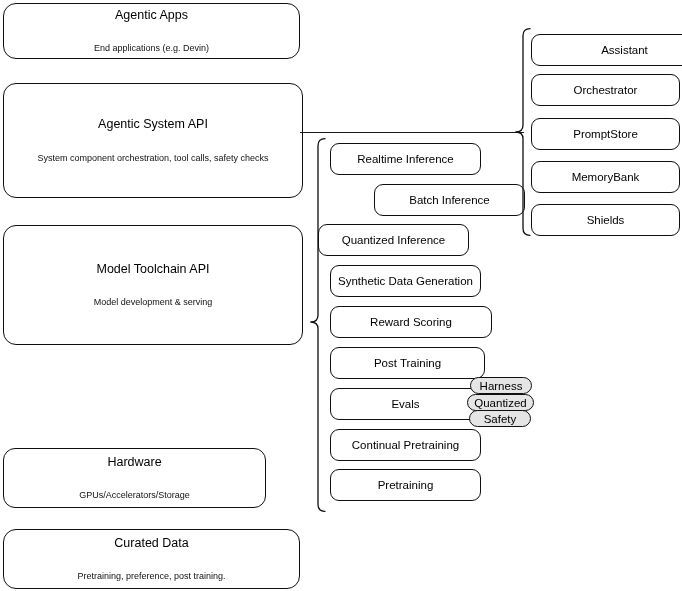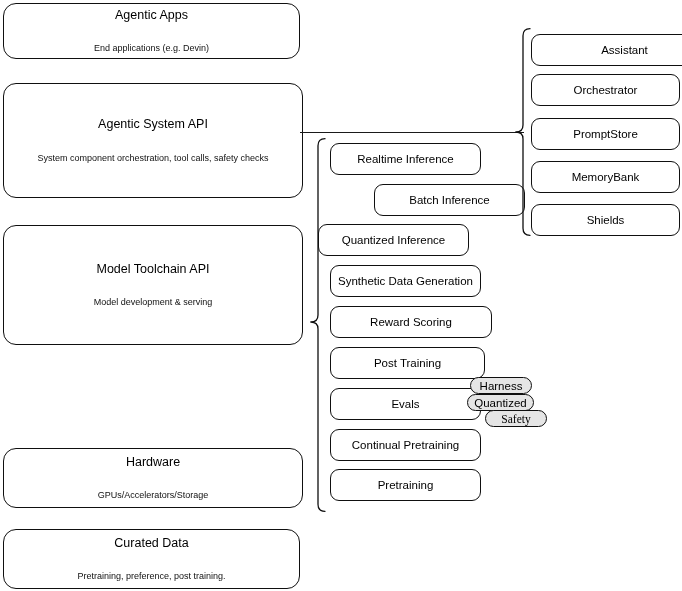--- a/index.html
+++ b/index.html
@@ -115,21 +115,21 @@
     <div class="title">Agentic System API</div>
     <div class="sub">System component orchestration, tool calls, safety checks</div>
   </div>
 
   <div class="box layer" id="layer2" style="left: 3px; top: 225px; width: 300px; height: 120px;">
     <div class="title">Model Toolchain API</div>
     <div class="sub">Model development &amp; serving</div>
   </div>
 
 
-  <div class="box layer" id="layer4" style="left: 3px; top: 448px; width: 300px; height: 60px;">
+  <div class="box layer" id="layer4" style="left: 3px; top: 448px; width: 263px; height: 60px; border-radius: 12px;">
     <div class="title">Hardware</div>
     <div class="sub">GPUs/Accelerators/Storage</div>
   </div>
 
   <div class="box layer" id="layer5" style="left: 3px; top: 529px; width: 297px; height: 60px;">
     <div class="title">Curated Data</div>
     <div class="sub">Pretraining, preference, post training.</div>
   </div>
 
   <div class="connector" id="conn0" style="left: 300px; top: 132px; width: 224px;"></div>
@@ -176,21 +176,21 @@
       </div>
     </div>
 
   <div id="pill-list">
       <div class="pill" style="left: 470px; top: 377px; width: 62px; height: 17px;">
         <span>Harness</span>
       </div>
       <div class="pill" style="left: 467px; top: 394px; width: 67px; height: 17px;">
         <span>Quantized</span>
       </div>
-      <div class="pill" style="left: 485px; top: 410px; width: 62px; height: 17px; font-family: Liberation Serif, serif;">
+      <div class="pill" style="left: 469px; top: 410px; width: 62px; height: 17px;">
         <span>Safety</span>
       </div>
     </div>
 
   <div id="sys-list">
       <div class="cap" style="left: 531px; top: 34px; width: 171px; height: 32px; padding-left: 16px;">
         <span>Assistant</span>
       </div>
       <div class="cap" style="left: 531px; top: 74px; width: 149px; height: 32px;">
         <span>Orchestrator</span>

